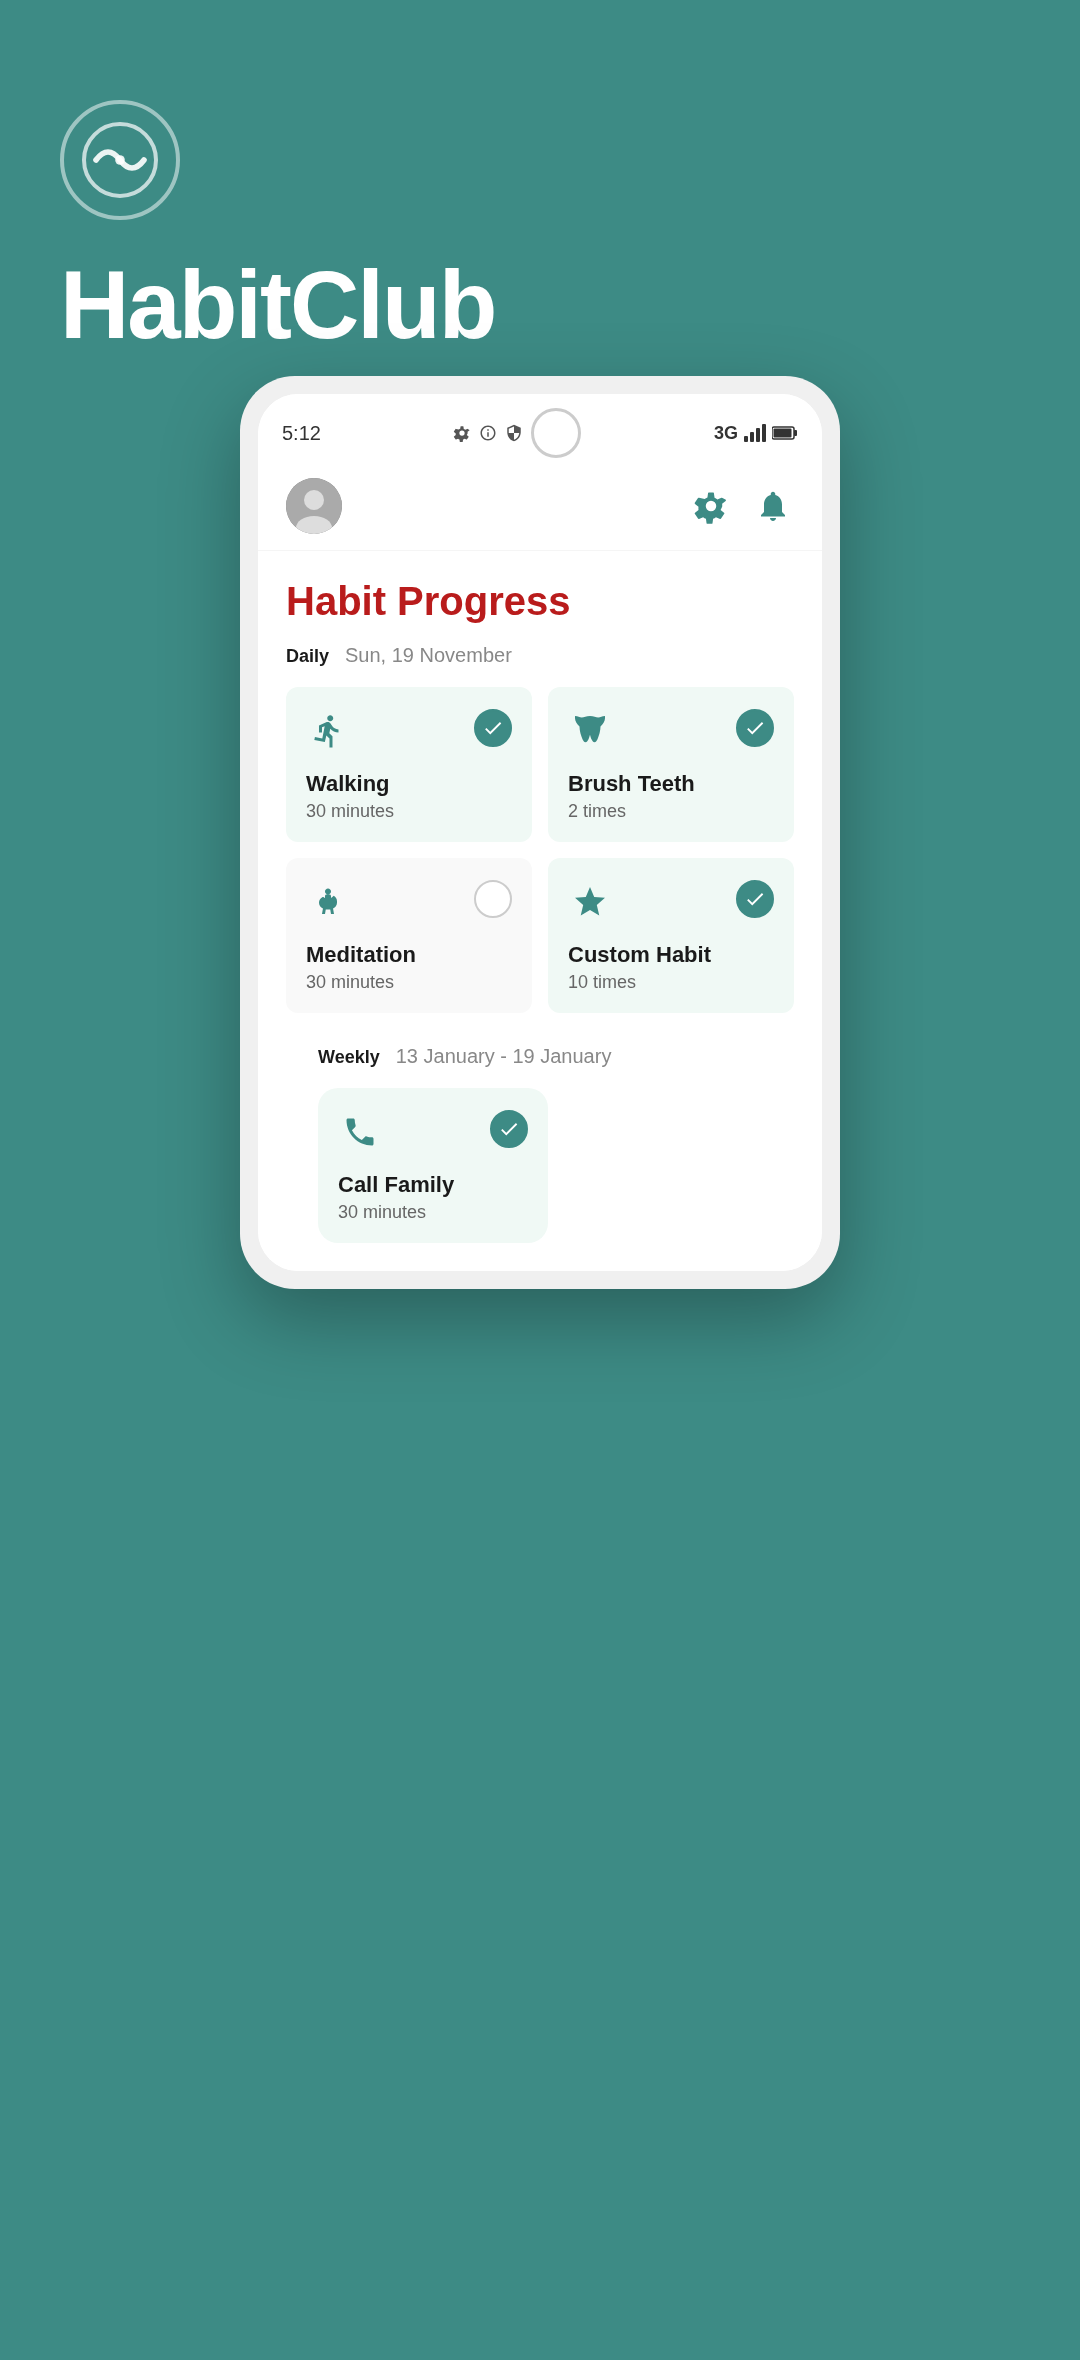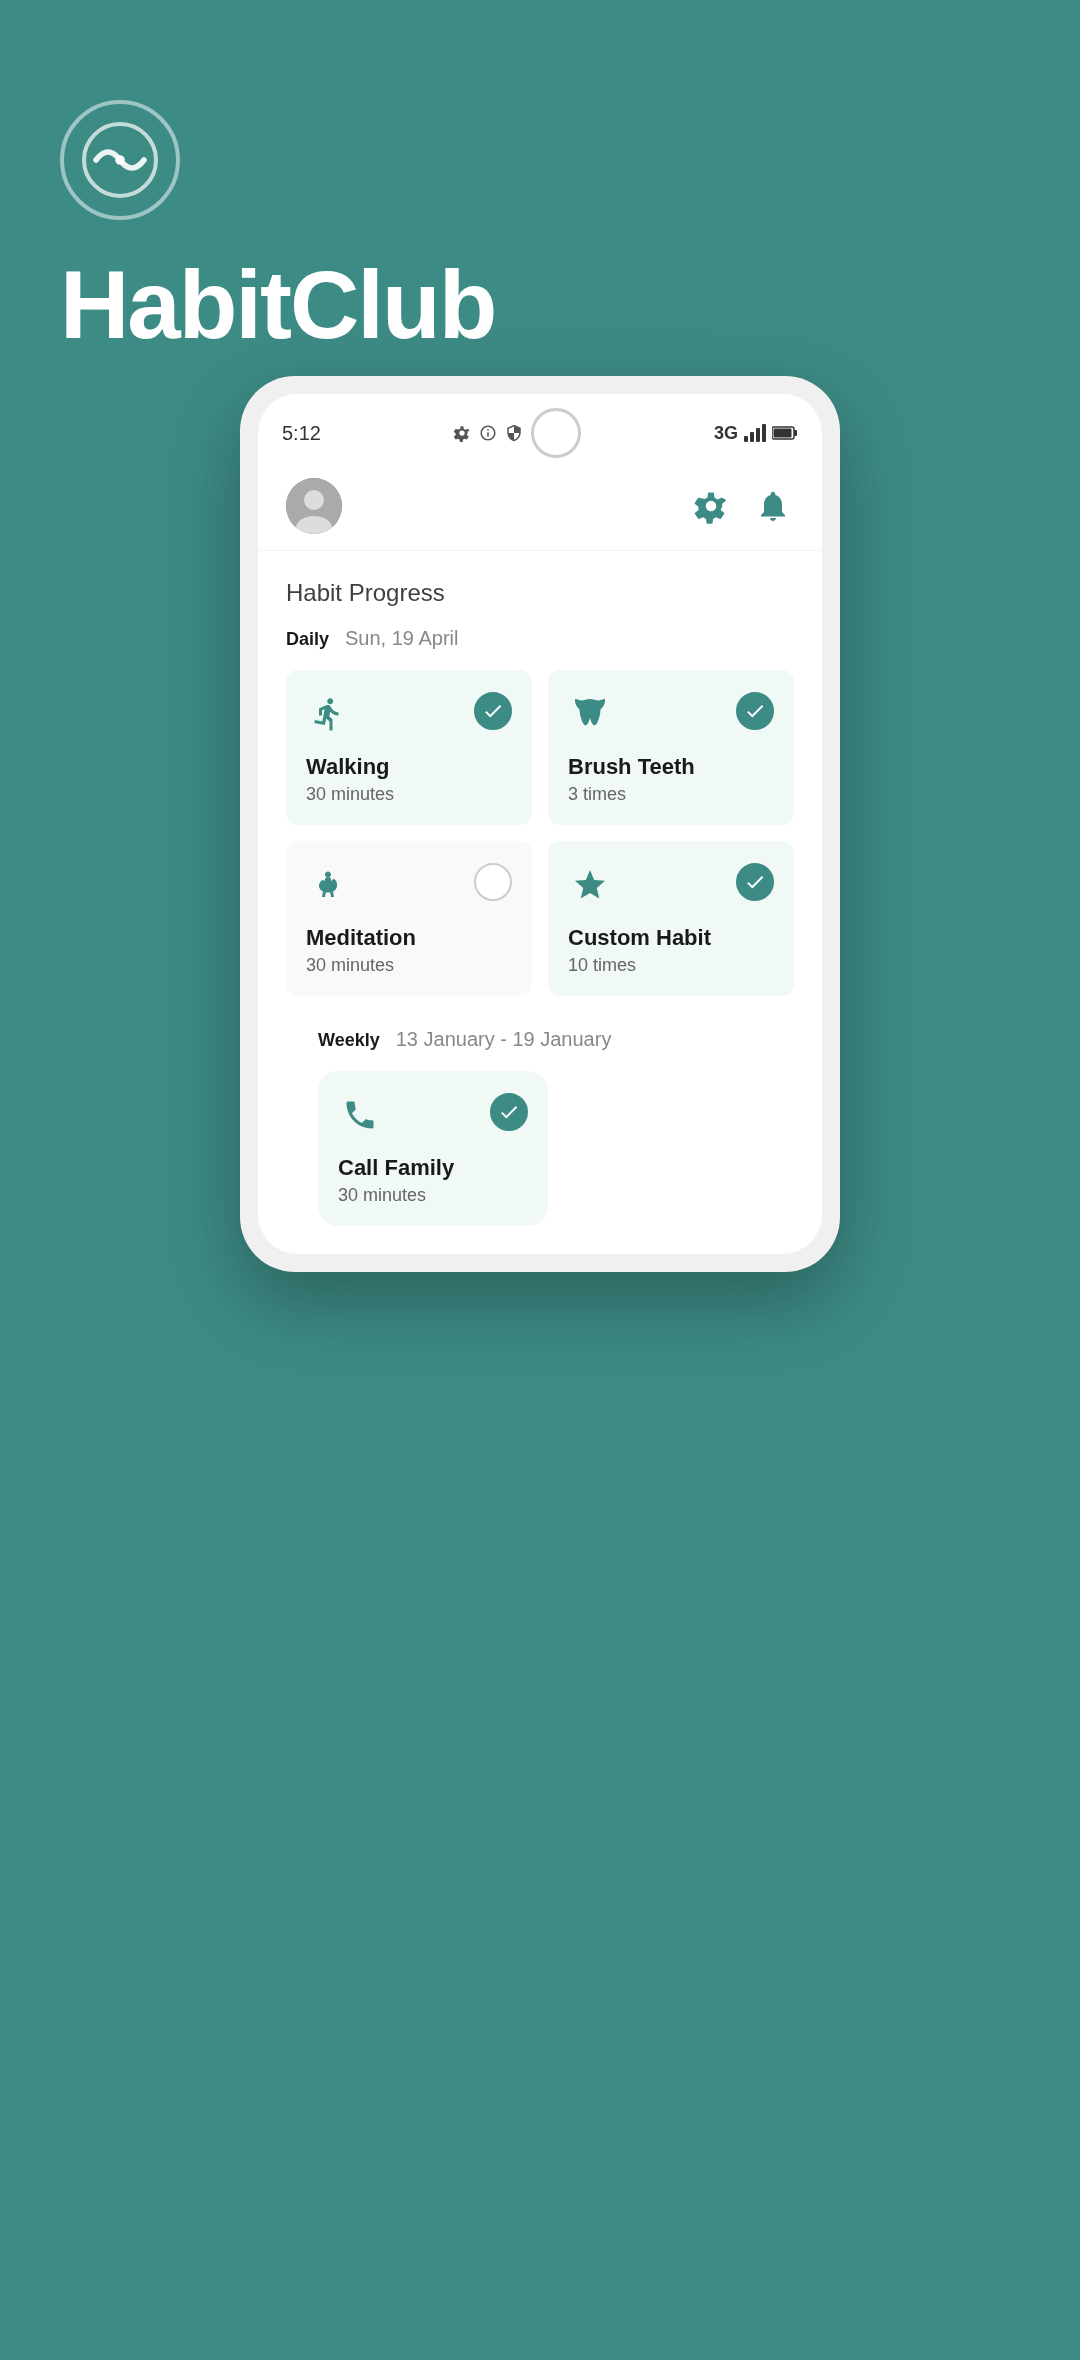--- a/index.html
+++ b/index.html
@@ -153,23 +153,23 @@
       fill: #3d8b85;
     }
 
     
     .app-content {
       padding: 28px 28px;
       background: #ffffff;
     }
 
     .section-title-main {
-      font-size: 24px;
-      font-weight: 400;
-      color: #404040;
+      font-size: 40px;
+      font-weight: 700;
+      color: #b91c1c;
       margin-bottom: 20px;
     }
 
     
     .progress-area {
       margin-bottom: 28px;
     }
 
     .progress-text {
       font-size: 20px;
@@ -402,21 +402,21 @@
         </div>
       </div>
 
       <div class="app-content">
 
         <h2 class="section-title-main">Habit Progress</h2>
 
 
         <div class="section-header">
           <span class="section-label">Daily</span>
-          <span class="section-date">Sun, 19 April</span>
+          <span class="section-date">Sun, 19 November</span>
         </div>
 
         <div class="habit-grid">
 
           <div class="habit-card">
             <div class="habit-card-top">
               <div class="habit-icon">
                 <svg viewBox="0 0 24 24" xmlns="http://www.w3.org/2000/svg">
                   <path d="M13.49 5.48c1.1 0 2-.9 2-2s-.9-2-2-2-2 .9-2 2 .9 2 2 2zm-3.6 13.9l1-4.4 2.1 2v6h2v-7.5l-2.1-2 .6-3c1.3 1.5 3.3 2.5 5.5 2.5v-2c-1.9 0-3.5-1-4.3-2.4l-1-1.6c-.4-.6-1-1-1.7-1-.3 0-.5.1-.8.1l-5.2 2.2v4.7h2v-3.4l1.8-.7-1.6 8.1-4.9-1-.4 2 7 1.4z"></path>
                 </svg>
@@ -438,21 +438,21 @@
                   <path d="M12 2C9.5 2 8 3 6.5 3S4 2 2 2v1.5c0 2 1.5 4 3 5.5 0 3 1 6 2 8.5.5 1 1 2 2 2s1.5-1 2-2 1-3 1-3 .5 2 1 3 1 2 2 2 1.5-1 2-2c1-2.5 2-5.5 2-8.5 1.5-1.5 3-3.5 3-5.5V2c-2 0-3 1-4.5 1S14.5 2 12 2z"></path>
                 </svg>
               </div>
               <div class="check-icon">
                 <svg viewBox="0 0 24 24">
                     <path d="M9 16.17L4.83 12l-1.42 1.41L9 19 21 7l-1.41-1.41z"></path>
                   </svg>
               </div>
             </div>
             <div class="habit-name">Brush Teeth</div>
-            <div class="habit-detail">3 times</div>
+            <div class="habit-detail">2 times</div>
           </div>
 
           <div class="habit-card incomplete">
             <div class="habit-card-top">
               <div class="habit-icon">
                 <svg viewBox="0 0 24 24" xmlns="http://www.w3.org/2000/svg">
                   <path d="M12 3c-1.1 0-2 .9-2 2s.9 2 2 2 2-.9 2-2-.9-2-2-2zm6 8.5c0-1.58-.89-2.96-2.2-3.66C15.16 8.29 14.67 9 14 9.36V8c0-.55-.45-1-1-1h-2c-.55 0-1 .45-1 1v1.36c-.67-.36-1.16-1.07-1.8-.52C6.89 9.54 6 10.92 6 12.5c0 1.74 1.1 3.22 2.64 3.8L8 20h2l.5-3h3l.5 3h2l-.64-3.7C16.9 15.72 18 14.24 18 12.5z"></path>
                 </svg>
               </div>
               <div class="check-empty"></div>

